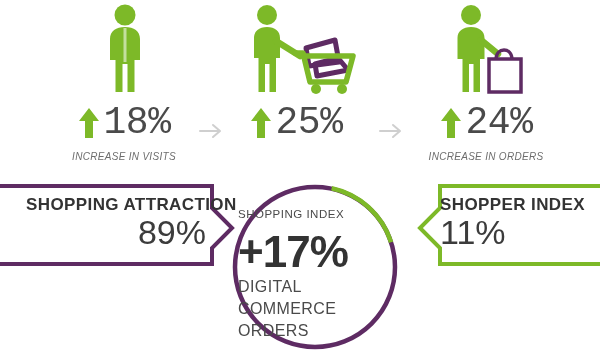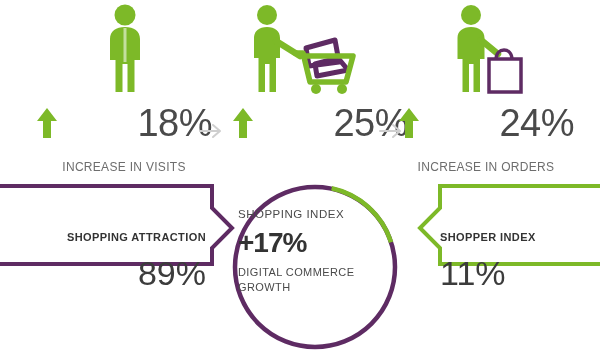--- a/index.html
+++ b/index.html
@@ -51,48 +51,50 @@
     height: 72px;
   }
   .stat {
     position: absolute;
     top: 0;
     width: 176px;
     height: 72px;
     text-align: center;
   }
   .stat.s1 { left: 36px; }
-  .stat.s2 { left: 232px; }
+  .stat.s2 { left: 208px; }
   .stat.s3 { left: 398px; }
 
   .stat-main {
     display: flex;
     align-items: center;
-    justify-content: space-between;
+    justify-content: center;
     height: 46px;
+    font-family: Liberation Mono, monospace;
   }
   .up-arrow {
     display: block;
     margin-right: 4px;
   }
   .stat-value {
     font-size: 38px;
     font-weight: 400;
     color: #4a4a4a;
     letter-spacing: -0.5px;
     line-height: 1;
     white-space: nowrap;
   }
   .stat-label {
-    font-size: 12px;
+    font-size: 10px;
     font-weight: 400;
     color: #6d6d6d;
     letter-spacing: 0.3px;
     white-space: nowrap;
-    margin-top: 14px;
+    margin-top: 5px;
+    font-style: italic;
   }
 
   .connector {
     position: absolute;
     top: 120px;
     width: 26px;
     height: 22px;
   }
   .connector.k1 { left: 198px; }
   .connector.k2 { left: 378px; }
@@ -120,64 +122,62 @@
     text-align: right;
   }
   .callout-right {
     position: absolute;
     left: 440px;
     top: 23px;
     width: 150px;
     text-align: left;
   }
   .callout-title {
-    font-size: 11px;
+    font-size: 17px;
     font-weight: 700;
     color: #333333;
     letter-spacing: 0.4px;
     white-space: nowrap;
-    margin-top: 36px;
   }
   .callout-value {
     font-size: 34px;
     font-weight: 400;
     color: #3c3c3c;
     line-height: 1.05;
-    margin-top: 13px;
+    margin-top: 0;
     white-space: nowrap;
   }
 
   
   .circle-text {
     position: absolute;
     left: 238px;
     top: 36px;
     width: 154px;
   }
   .circle-top-label {
     font-size: 11.5px;
     font-weight: 400;
     color: #4a4a4a;
     letter-spacing: 0.5px;
   }
   .circle-value {
-    font-size: 28px;
+    font-size: 44px;
     font-weight: 700;
     color: #333333;
     letter-spacing: -1px;
     line-height: 1.1;
     margin-top: 8px;
   }
   .circle-bottom-label {
-    font-size: 11px;
+    font-size: 16px;
     font-weight: 400;
     color: #4a4a4a;
     letter-spacing: 0.4px;
     line-height: 1.35;
-    margin-top: 6px;
   }
 </style>
 </head>
 <body>
 
 <div id="infographic">
 
   <div class="icon-row">
 
     <div class="icon-cell c1">
@@ -292,19 +292,19 @@
     <div class="callout-right">
       <div class="callout-title">SHOPPER INDEX</div>
       <div class="callout-value">11%</div>
     </div>
 
     <div class="circle-text">
       <div class="circle-top-label">SHOPPING INDEX</div>
       <div class="circle-value">+17%</div>
       <div class="circle-bottom-label">
         <span>DIGITAL COMMERCE</span><br>
-        <span>GROWTH</span>
+        <span>ORDERS</span>
       </div>
     </div>
 
   </div>
 
 </div>
 
 </body></html>

